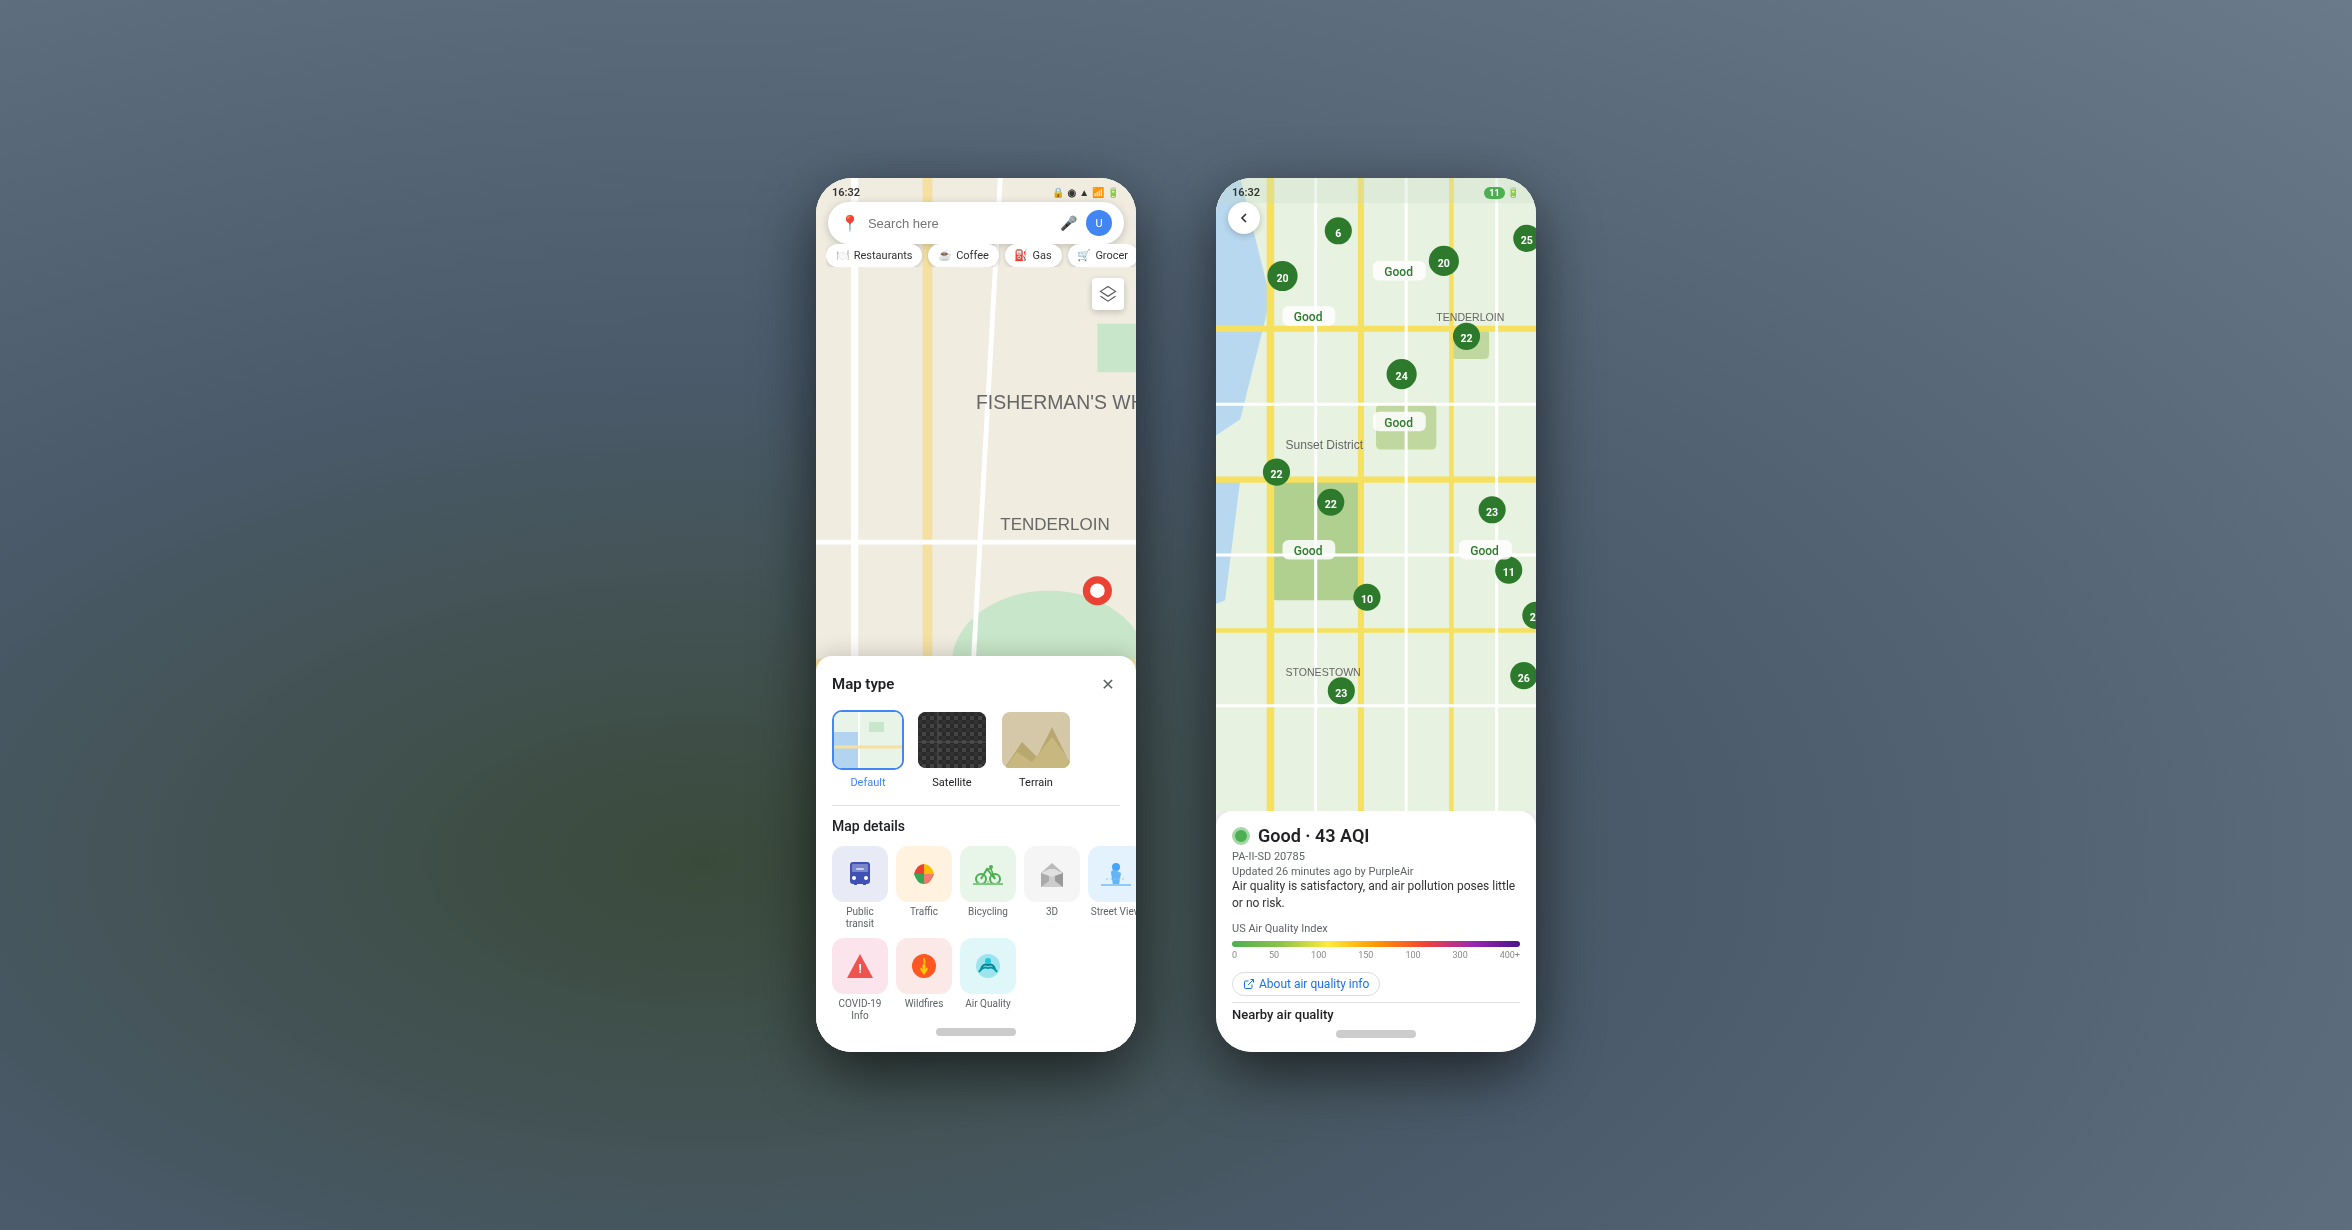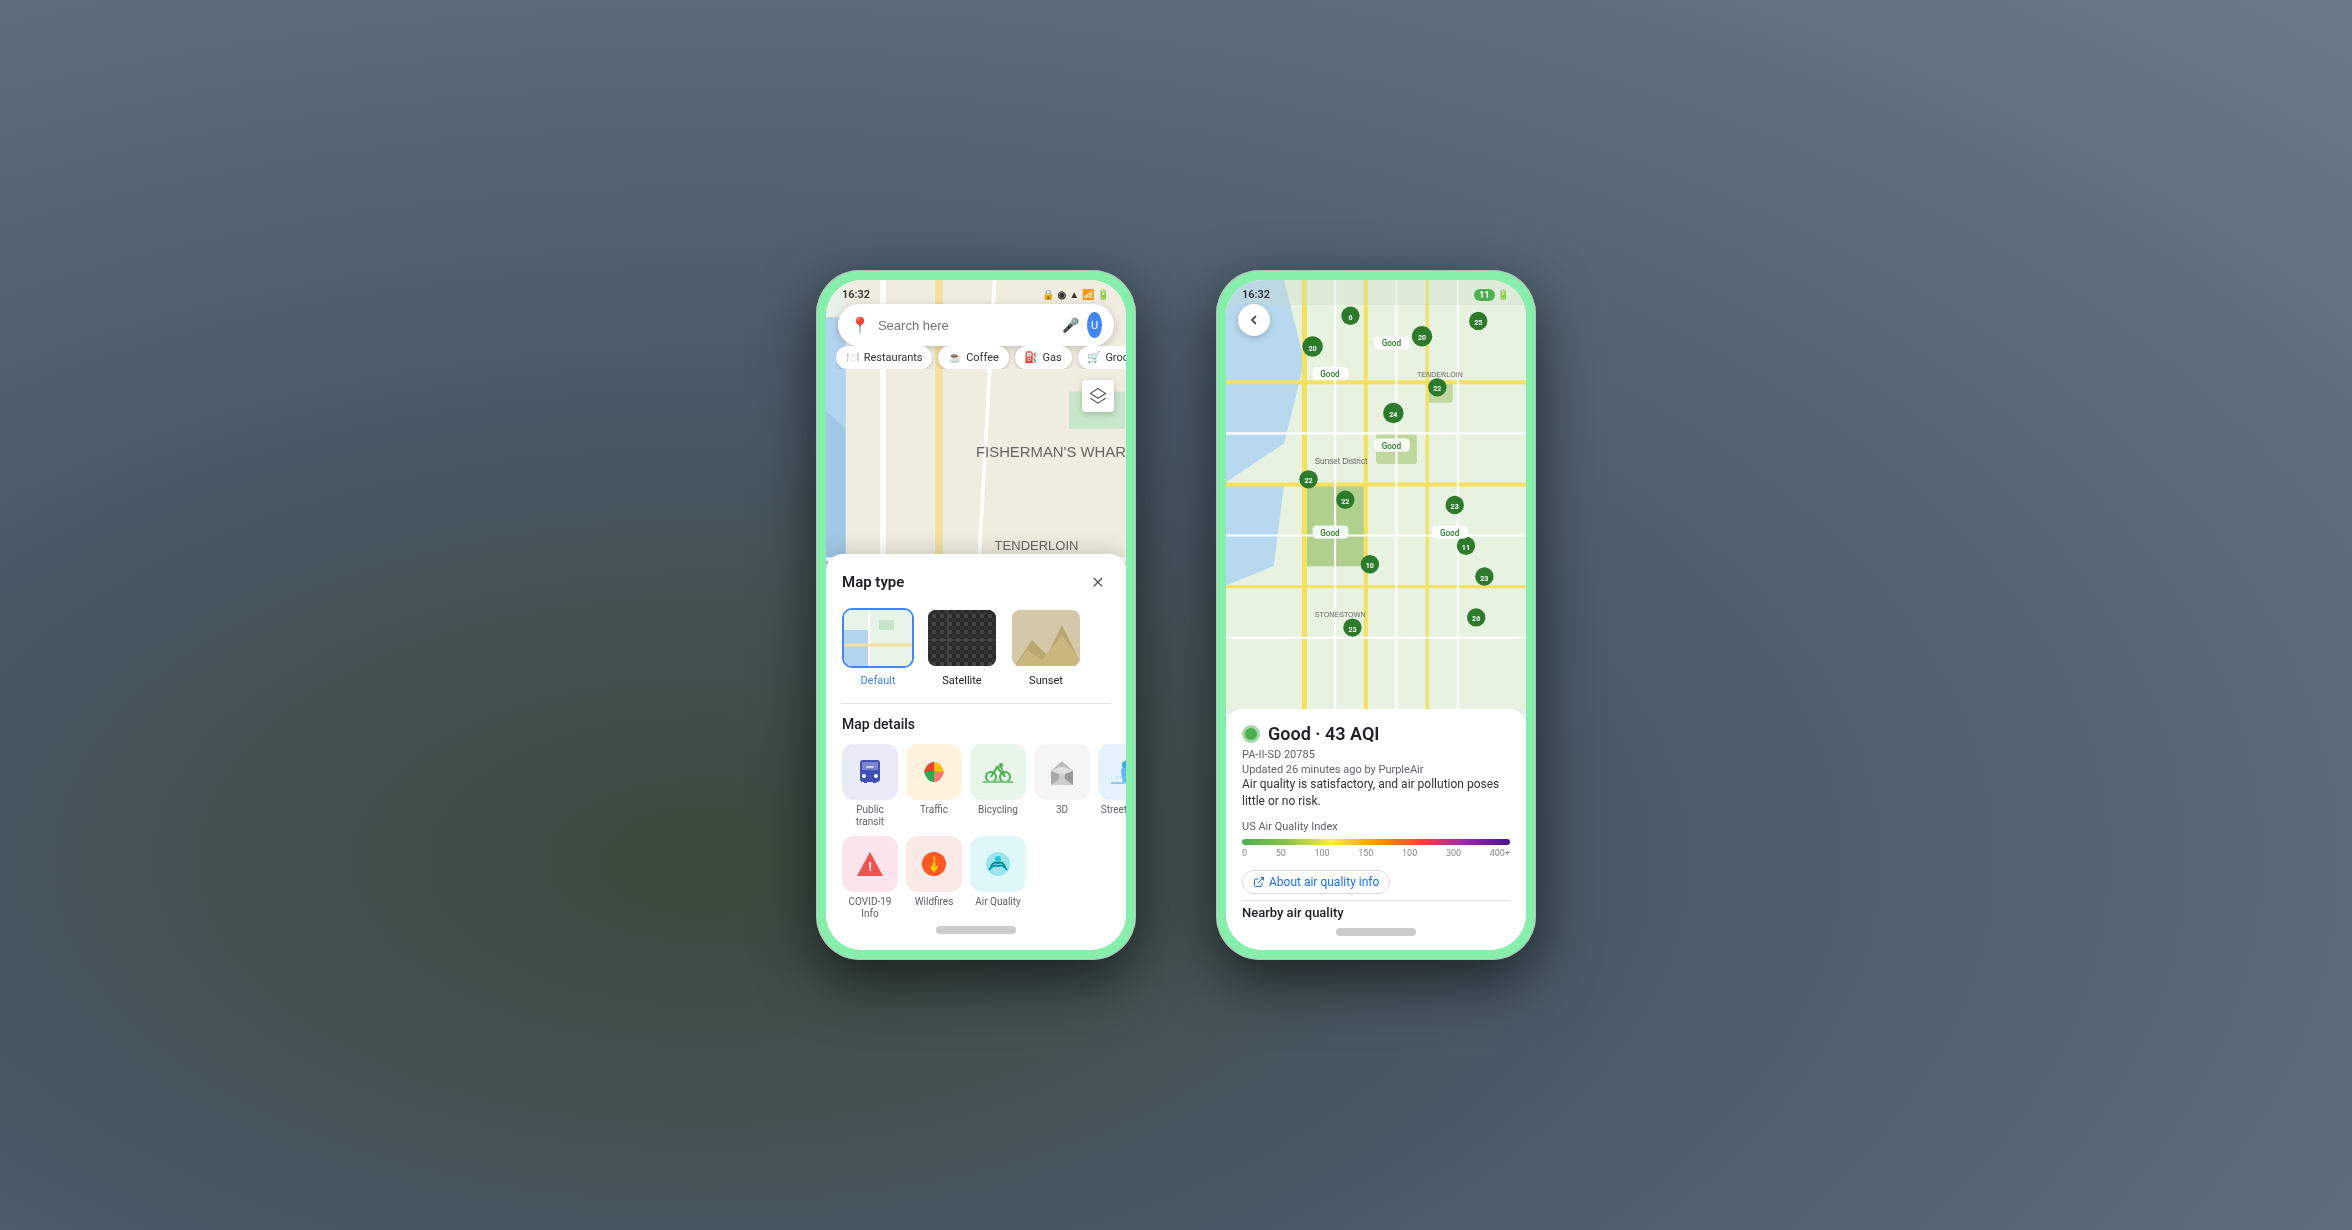--- a/index.html
+++ b/index.html
@@ -23,24 +23,24 @@
       position: relative;
       display: flex;
       gap: 80px;
       align-items: center;
       z-index: 1;
     }
 
     
     .phone {
       width: 320px;
-      height: 690px;
-      background: #86efac;
+      height: 874px;
+      background: #4d7c0f;
       border-radius: 44px;
-      padding: 10px;
+      padding: 0;
       box-shadow: 0 20px 60px rgba(0,0,0,0.6), inset 0 0 0 1px #bbb;
       position: relative;
     }
     .phone-inner {
       width: 100%;
       height: 100%;
       background: #fff;
       border-radius: 36px;
       overflow: hidden;
       position: relative;
@@ -502,21 +502,21 @@
             </div>
 
             <div class="map-type-item">
               <div class="map-type-thumb">
                 <svg width="72" height="60" viewBox="0 0 72 60">
                   <rect width="72" height="60" fill="#d4c8a8"></rect>
                   <path d="M0,60 L20,30 L35,45 L50,15 L72,60Z" fill="#b8a870"></path>
                   <path d="M0,60 L15,40 L30,50 L50,25 L72,55 L72,60Z" fill="#c8b880"></path>
                 </svg>
               </div>
-              <span class="map-type-label">Sunset</span>
+              <span class="map-type-label">Terrain</span>
             </div>
           </div>
 
           <div class="divider"></div>
 
           <div class="map-details-title">Map details</div>
 
           <div class="map-details-grid">
 
             <div class="detail-item">

